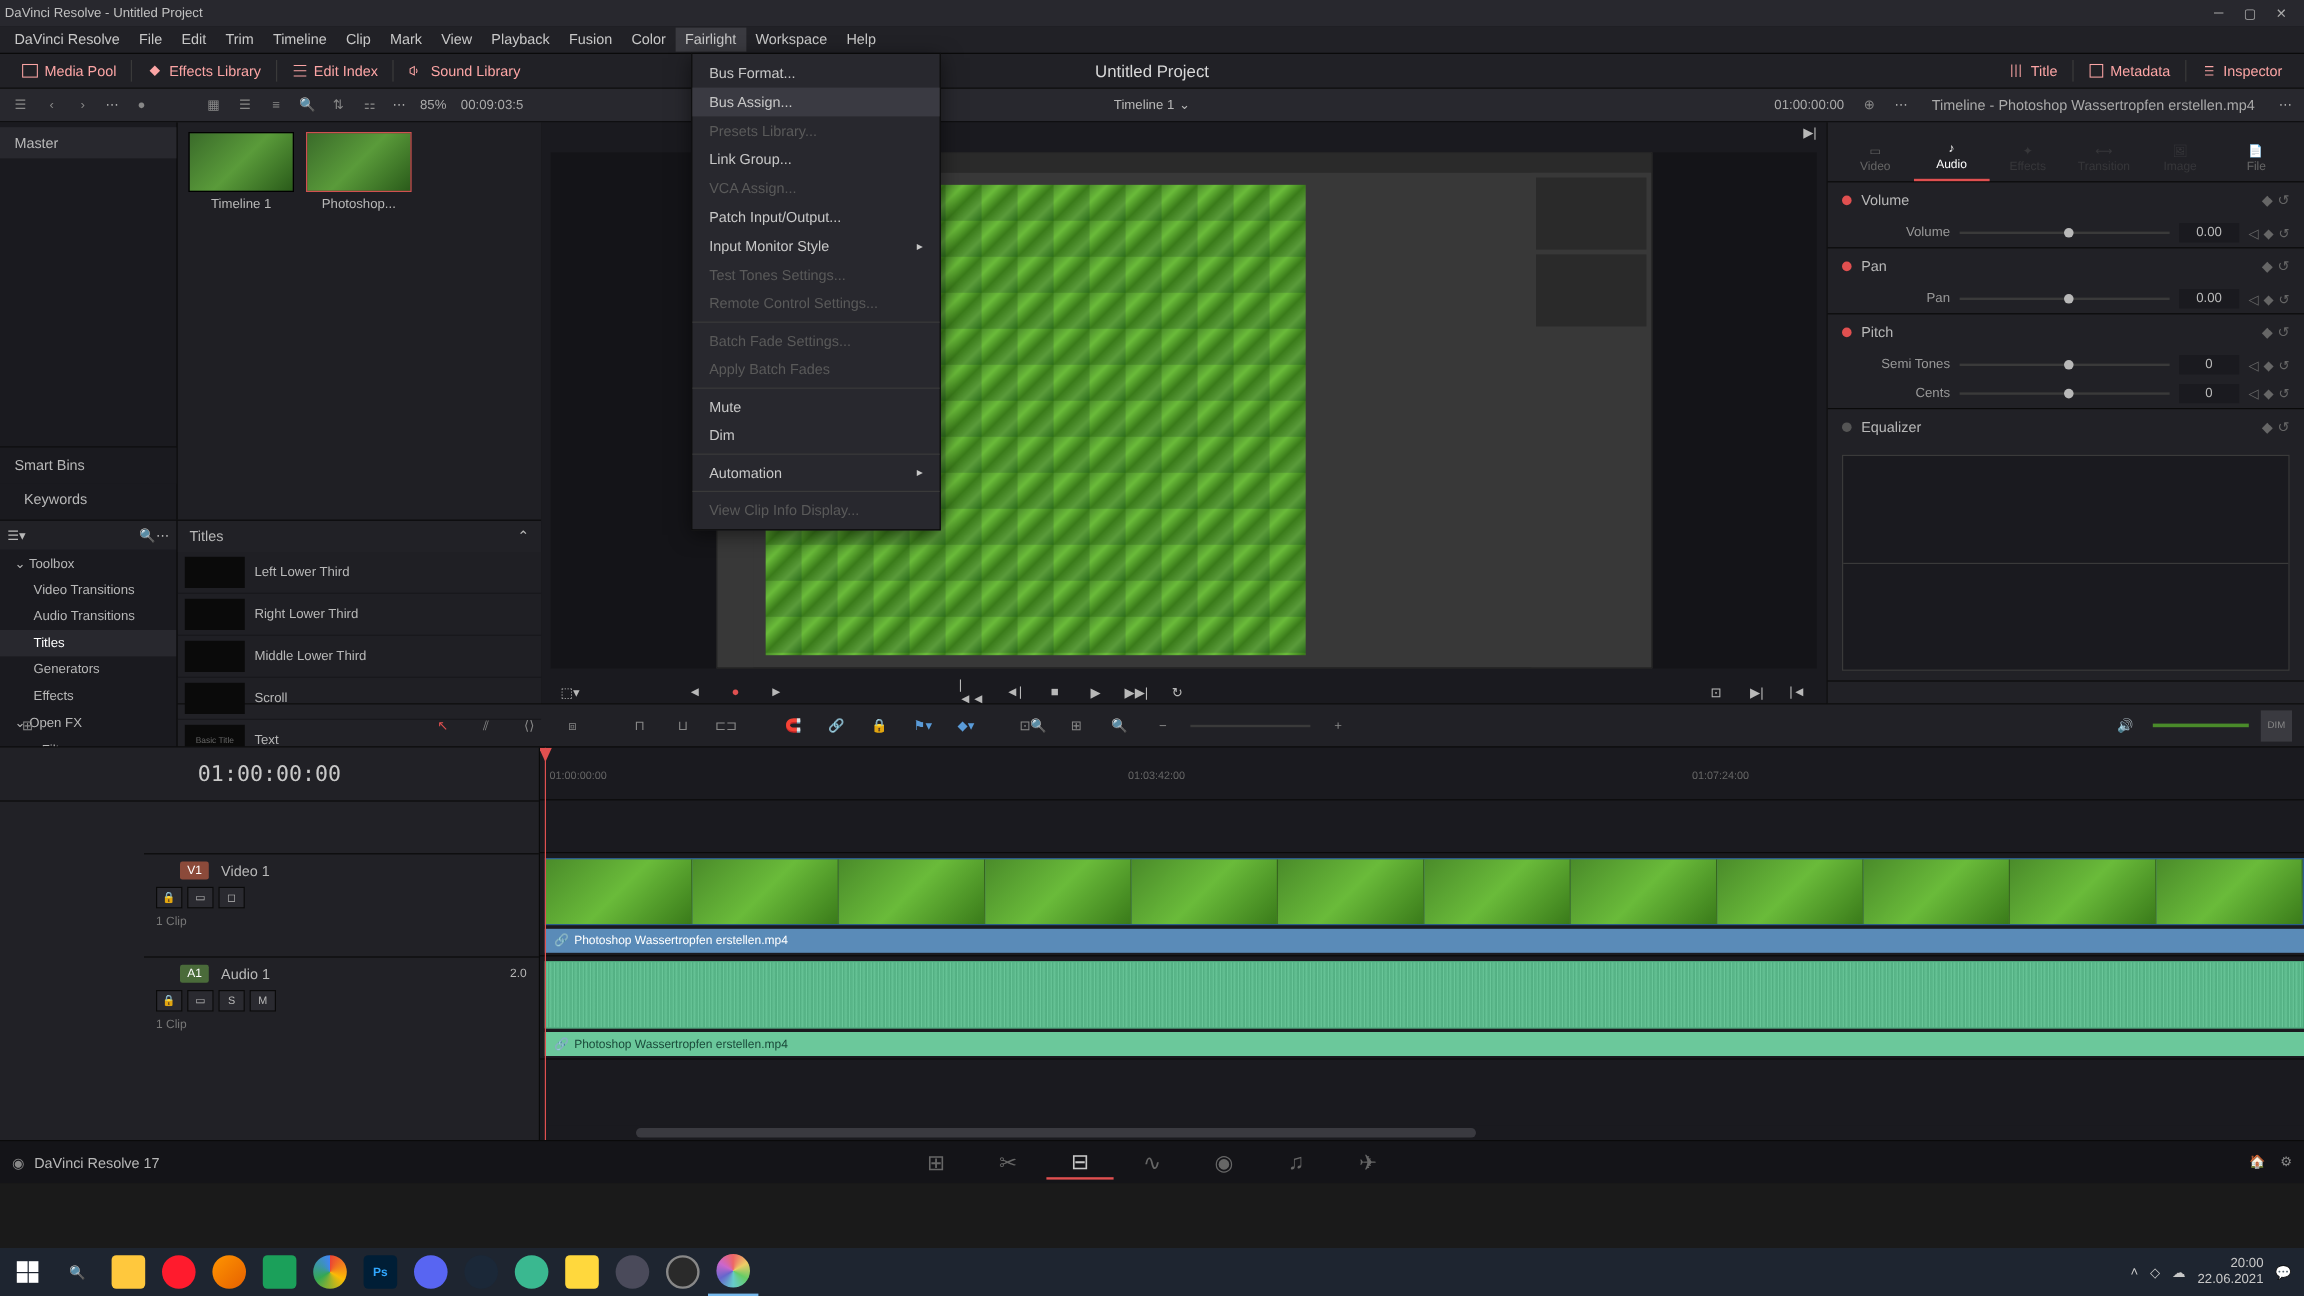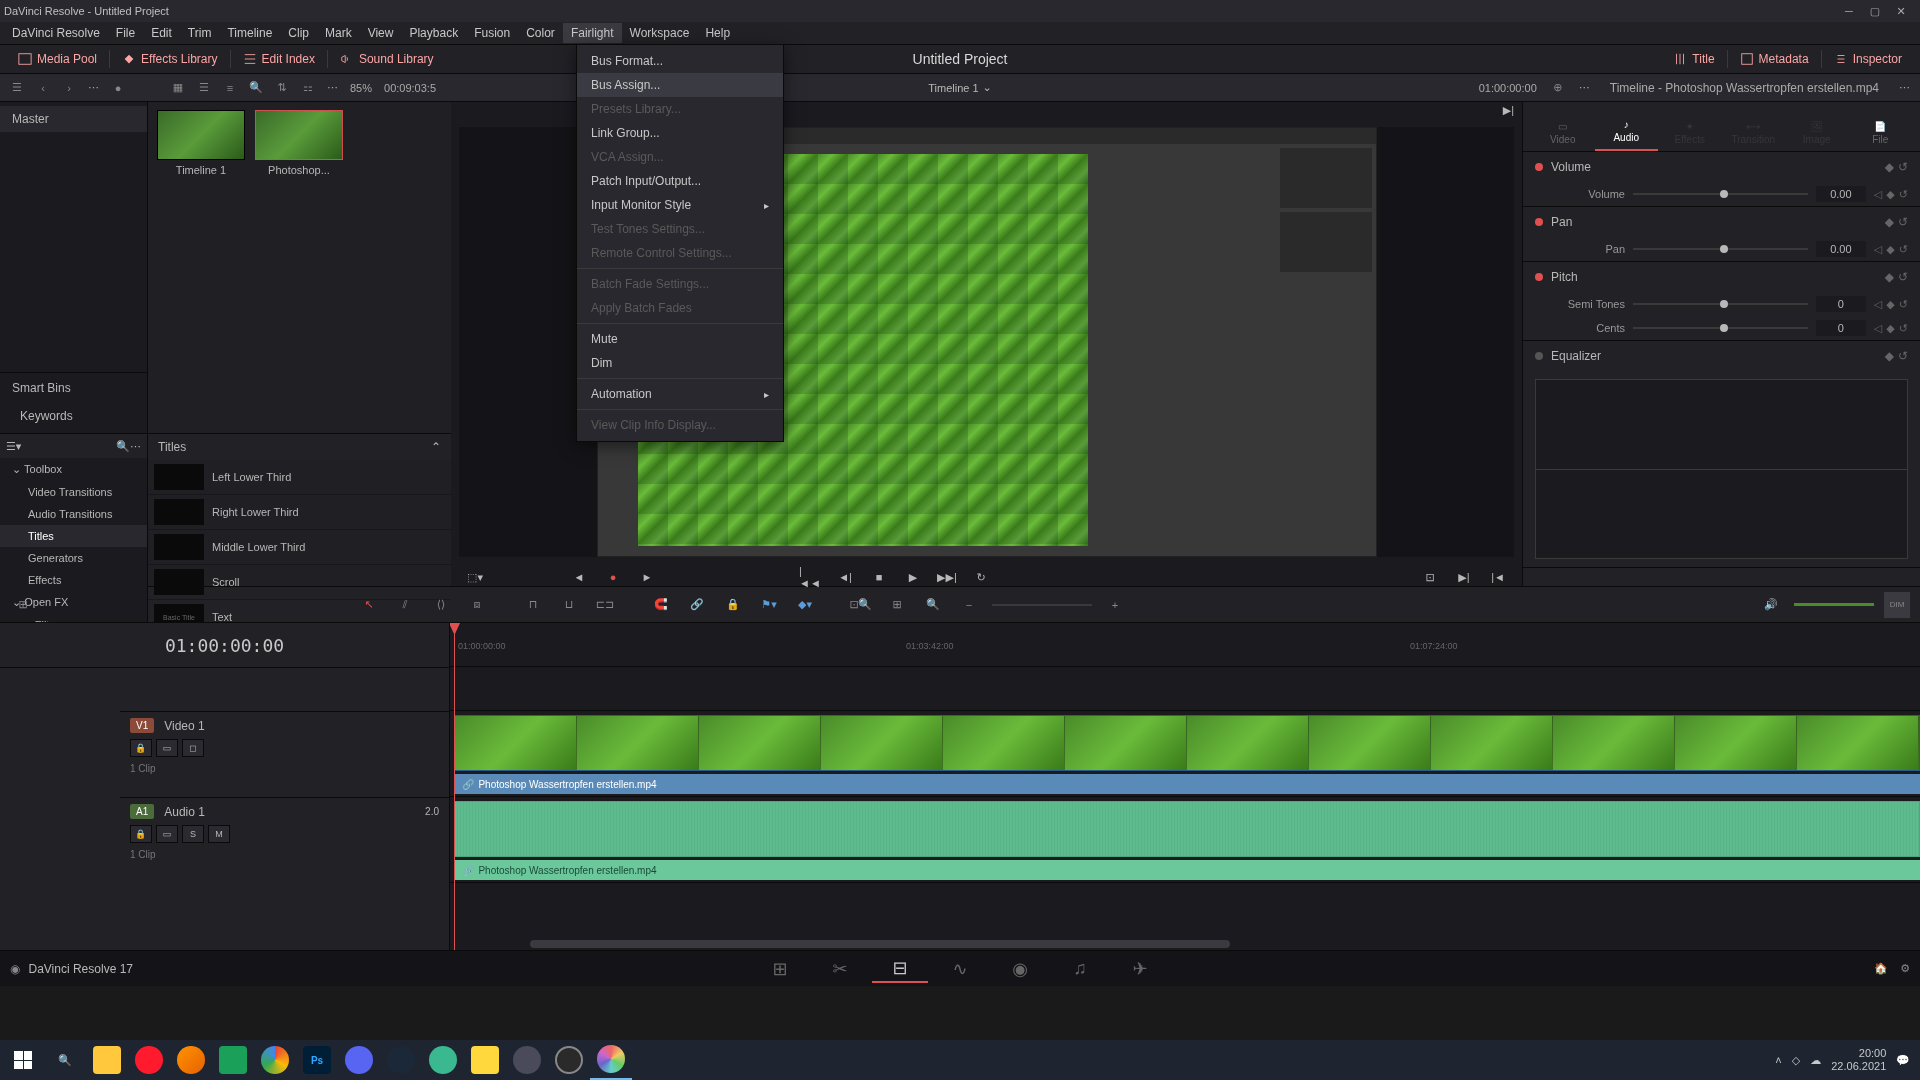--- a/index.html
+++ b/index.html
@@ -110,21 +110,21 @@
 .tl-spacer { flex: 1; }
 .tl-zoom-slider { width: 100px; height: 2px; background: #3a3a3a; }
 .tl-vol-slider { width: 80px; height: 3px; background: linear-gradient(to right, #4a8b2a, #4a8b2a); }
 
 
 .timeline { height: 328px; background: #1a1a1f; display: flex; border-top: 1px solid #0a0a0a; position: relative; }
 .tl-tracks-hdr { width: 450px; background: #212126; border-right: 1px solid #0a0a0a; }
 .tl-timecode { height: 44px; display: flex; align-items: center; justify-content: center; font-size: 18px; color: #c8c8c8; font-family: monospace; }
 .tl-track-hdr { height: 86px; border-top: 1px solid #0a0a0a; padding: 6px 10px; display: flex; flex-direction: column; gap: 6px; margin-left: 120px; }
 .tl-track-row1 { display: flex; align-items: center; gap: 10px; }
-.tl-track-badge { padding: 2px 6px; background: #8b4a3a; border-radius: 2px; font-size: 10px; color: #fff; }
+.tl-track-badge { padding: 2px 6px; background: #8b4a3a; border-radius: 2px; font-size: 10px; color: #fff; margin-left: 20px; }
 .tl-track-badge.audio { background: #4a6b3a; }
 .tl-track-name { font-size: 12px; }
 .tl-track-btns { display: flex; gap: 4px; }
 .tl-track-btn { width: 22px; height: 18px; background: #2a2a30; border: 1px solid #0a0a0a; display: flex; align-items: center; justify-content: center; font-size: 9px; }
 .tl-track-info { font-size: 10px; color: #777; }
 
 .tl-content { flex: 1; position: relative; overflow: hidden; }
 .tl-ruler { height: 44px; background: #1a1a1f; border-bottom: 1px solid #0a0a0a; position: relative; }
 .tl-ruler-tick { position: absolute; top: 18px; height: 10px; font-size: 9px; color: #666; }
 .tl-playhead { position: absolute; left: 4px; top: 0; bottom: 0; width: 1px; background: #e05050; z-index: 10; }
@@ -650,21 +650,21 @@
         <span class="tl-track-btn">S</span>
         <span class="tl-track-btn">M</span>
       </div>
       <div class="tl-track-info">1 Clip</div>
     </div>
   </div>
   <div class="tl-content">
     <div class="tl-playhead"></div>
     <div class="tl-ruler">
       <span class="tl-ruler-tick" style="left:8px">01:00:00:00</span>
-      <span class="tl-ruler-tick" style="left:456px">01:03:42:00</span>
+      <span class="tl-ruler-tick" style="left:490px">01:03:42:00</span>
       <span class="tl-ruler-tick" style="left:960px">01:07:24:00</span>
     </div>
     <div style="height:44px;border-bottom:1px solid #0a0a0a"></div>
     <div class="tl-track">
       <div class="tl-clip-video">
         <div class="tl-vthumb"></div>
           <div class="tl-vthumb"></div>
           <div class="tl-vthumb"></div>
           <div class="tl-vthumb"></div>
           <div class="tl-vthumb"></div>

